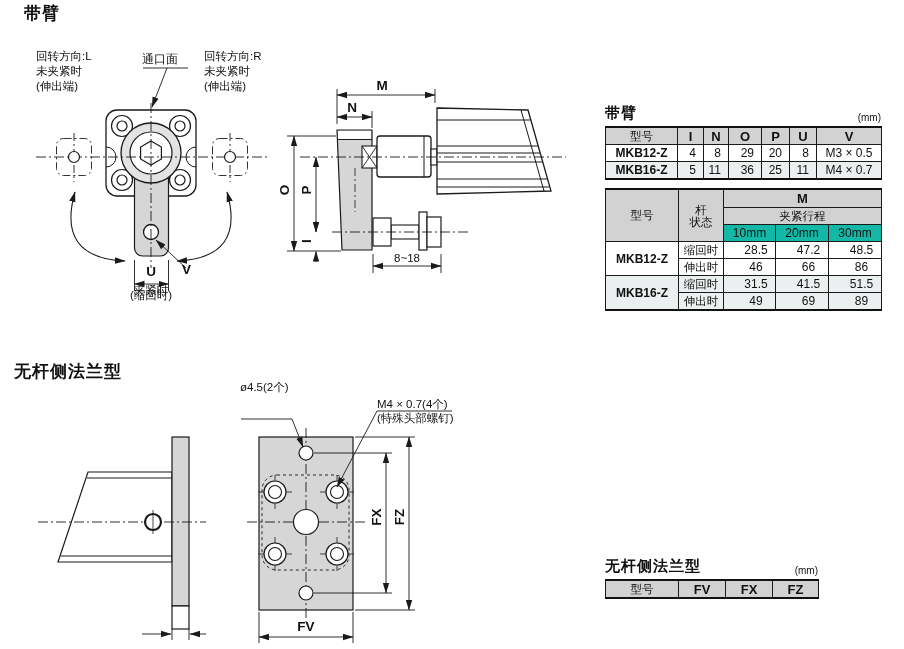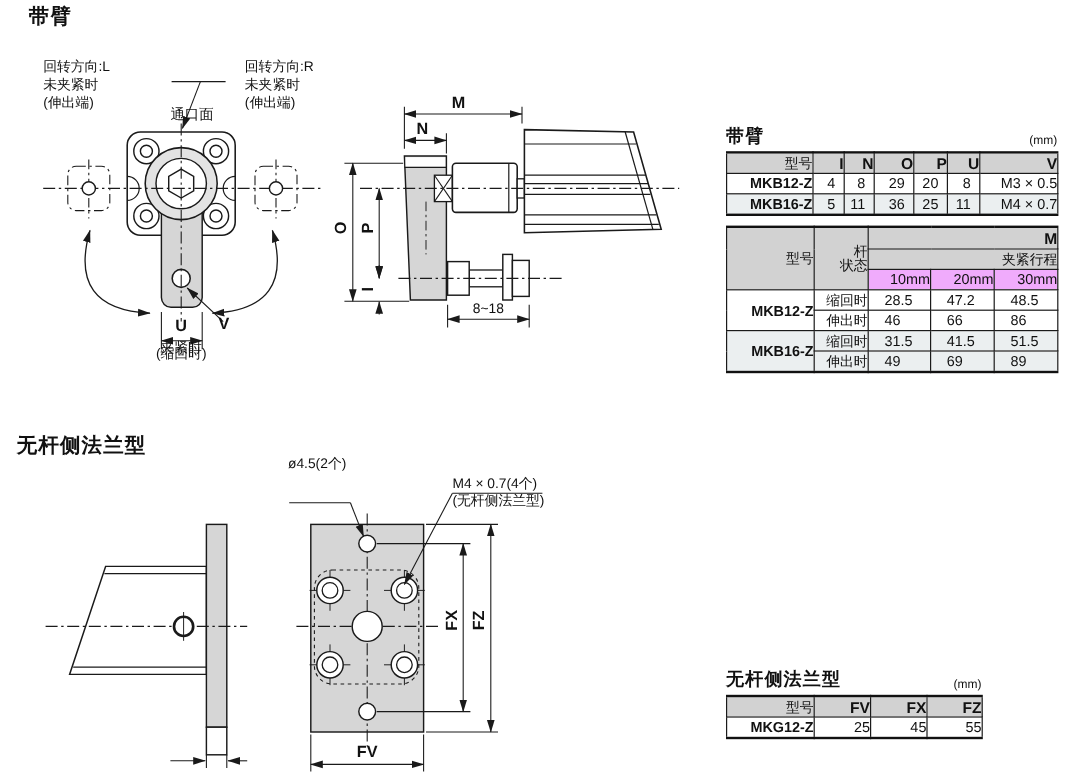--- a/index.html
+++ b/index.html
@@ -14,29 +14,29 @@
   .rot{transform:translate(-50%,-50%) rotate(-90deg);}
   svg{position:absolute;left:0;top:0;}
 
   .dtable{position:absolute;}
   .titlebar{display:flex;justify-content:space-between;align-items:flex-end;margin-bottom:3px;}
   .ttl{font-size:15px;font-weight:bold;letter-spacing:1px;}
   .unit{font-size:10px;}
   table{border-collapse:collapse;table-layout:fixed;width:100%;
         border-top:2px solid #111;border-bottom:2px solid #111;}
   th,td{border:1px solid #1a1a1a;font-size:12px;padding:0;height:16px;
-        text-align:right;overflow:hidden;font-weight:normal;}
+        text-align:center;overflow:hidden;font-weight:normal;}
   .hd{background:#d2d2d2;font-size:11.5px;}
   .hl{background:#d2d2d2;font-size:13px;font-weight:bold;}
   .model{font-weight:bold;font-size:12px;}
   .num{text-align:right;padding-right:7px;}
-  .lft{text-align:left;padding-left:13px;}
+  .lft{text-align:center;padding-left:13px;}
   .alt{background:#ebeff0;}
   .rod2{font-size:11.5px;line-height:12px;}
-  .mm{font-size:12px;background:#f0abfc;}
+  .mm{font-size:12px;background:#14b8a6;}
 </style>
 </head>
 <body>
 
 <svg width="904" height="649" viewBox="0 0 904 649">
   <defs>
     <marker id="mE" markerWidth="12" markerHeight="9" refX="10" refY="4" orient="auto" markerUnits="userSpaceOnUse">
       <path d="M0,0.8 L10.5,4 L0,7.2 Z" fill="#1a1a1a"></path>
     </marker>
     <marker id="mS" markerWidth="12" markerHeight="9" refX="10" refY="4" orient="auto-start-reverse" markerUnits="userSpaceOnUse">
@@ -204,21 +204,21 @@
   </g>
 </svg>
 
 <div class="sec-title" style="left:24px;top:2px;">带臂</div>
 
 <div class="lbl" style="left:36px;top:49px;">
   <span style="display:block">回转方向:L</span>
   <span style="display:block">未夹紧时</span>
   <span style="display:block">(伸出端)</span>
 </div>
-<div class="lbl" style="left:142px;top:52px;font-size:12px;margin-top:36px;">通口面</div>
+<div class="lbl" style="left:142px;top:52px;font-size:12px;">通口面</div>
 <div class="lbl" style="left:204px;top:49px;">
   <span style="display:block">回转方向:R</span>
   <span style="display:block">未夹紧时</span>
   <span style="display:block">(伸出端)</span>
 </div>
 <div class="dimletter cx" style="left:151px;top:264px;">U</div>
 <div class="dimletter" style="left:182px;top:262px;">V</div>
 <div class="lbl cx" style="left:151px;top:283px;">夹紧时</div>
 <div class="lbl cx" style="left:151px;top:288px;">(缩回时)</div>
 
@@ -226,21 +226,21 @@
 <div class="dimletter cx" style="left:352px;top:100px;">N</div>
 <div class="dimletter rot" style="left:284px;top:190px;">O</div>
 <div class="dimletter rot" style="left:306px;top:190px;">P</div>
 <div class="dimletter rot" style="left:306px;top:241px;">I</div>
 <div class="lbl cx" style="left:407px;top:251px;">8~18</div>
 
 <div class="sec-title" style="left:14px;top:360px;">无杆侧法兰型</div>
 <div class="lbl cx" style="left:155px;top:619px;margin-top:40px;">5.5</div>
 <div class="lbl" style="left:240px;top:380px;">ø4.5(2个)</div>
 <div class="lbl" style="left:377px;top:397px;">M4 × 0.7(4个)</div>
-<div class="lbl" style="left:377px;top:411px;">(无杆侧法兰型)</div>
+<div class="lbl" style="left:377px;top:411px;">(特殊头部螺钉)</div>
 <div class="dimletter rot" style="left:376px;top:517px;">FX</div>
 <div class="dimletter rot" style="left:399px;top:517px;">FZ</div>
 <div class="dimletter cx" style="left:306px;top:619px;">FV</div>
 
 <div class="dtable" style="left:605px;top:104px;width:276px;">
   <div class="titlebar">
     <span class="ttl">带臂</span>
     <span class="unit">(mm)</span>
   </div>
   <table>
@@ -353,21 +353,15 @@
         <col style="width:47px">
         <col style="width:46px">
       </colgroup>
     <tbody>
         <tr>
       <th class="hd">型号</th>
       <th class="hl">FV</th>
       <th class="hl">FX</th>
       <th class="hl">FZ</th>
     </tr>
-    <tr>
-      <td class="model">MKG12-Z</td>
-      <td>25</td>
-      <td>45</td>
-      <td>55</td>
-    </tr>
   </tbody>
     </table>
 </div>
 
 </body></html>

